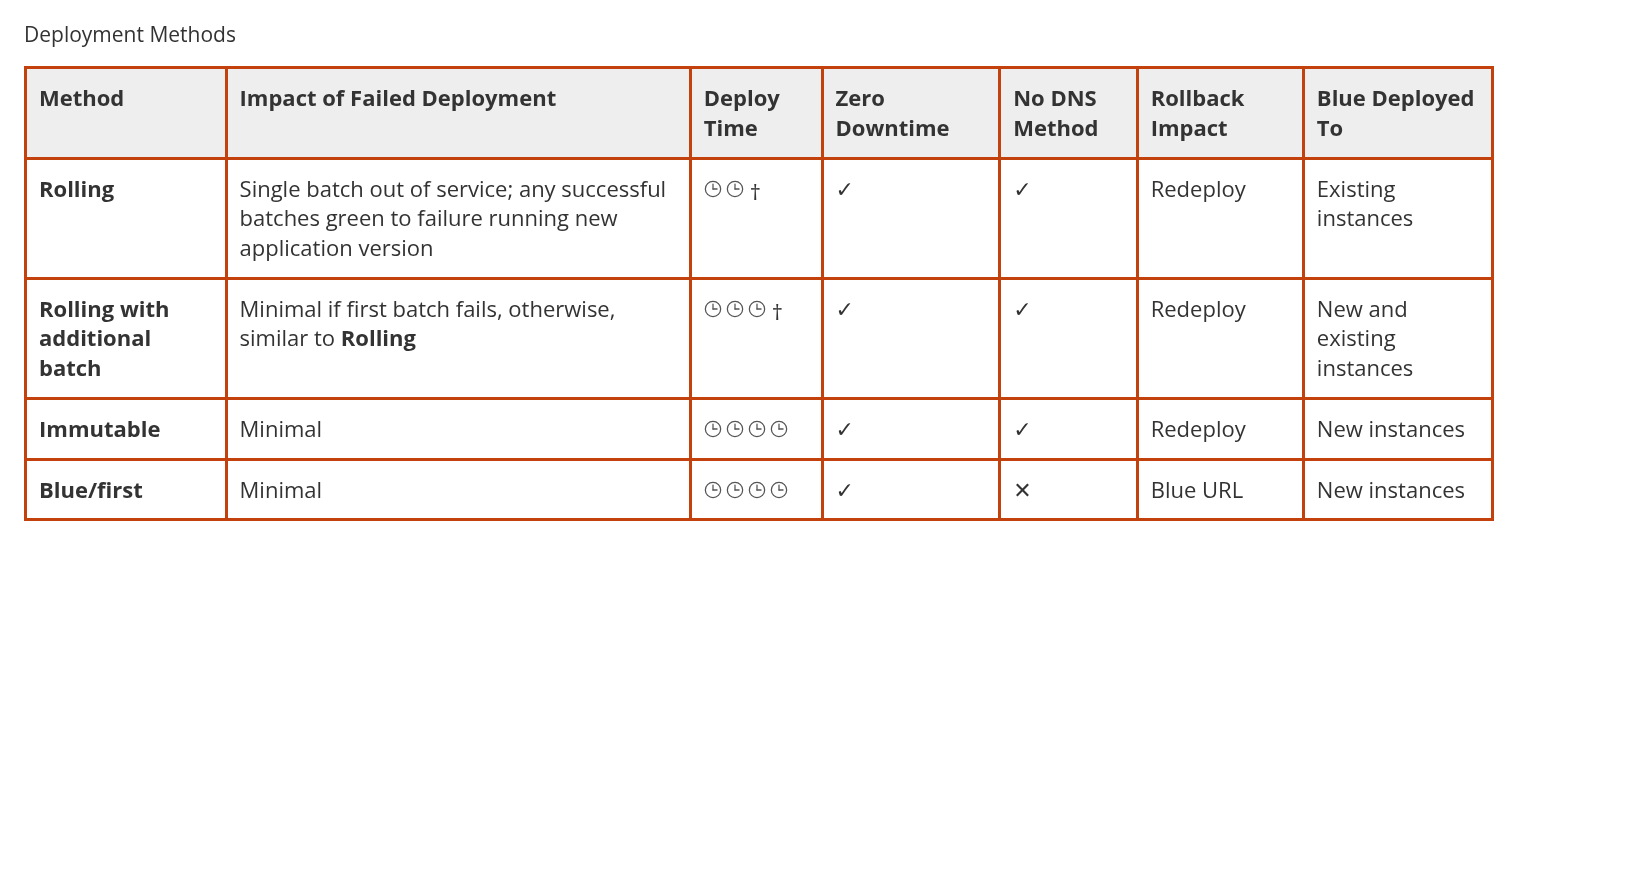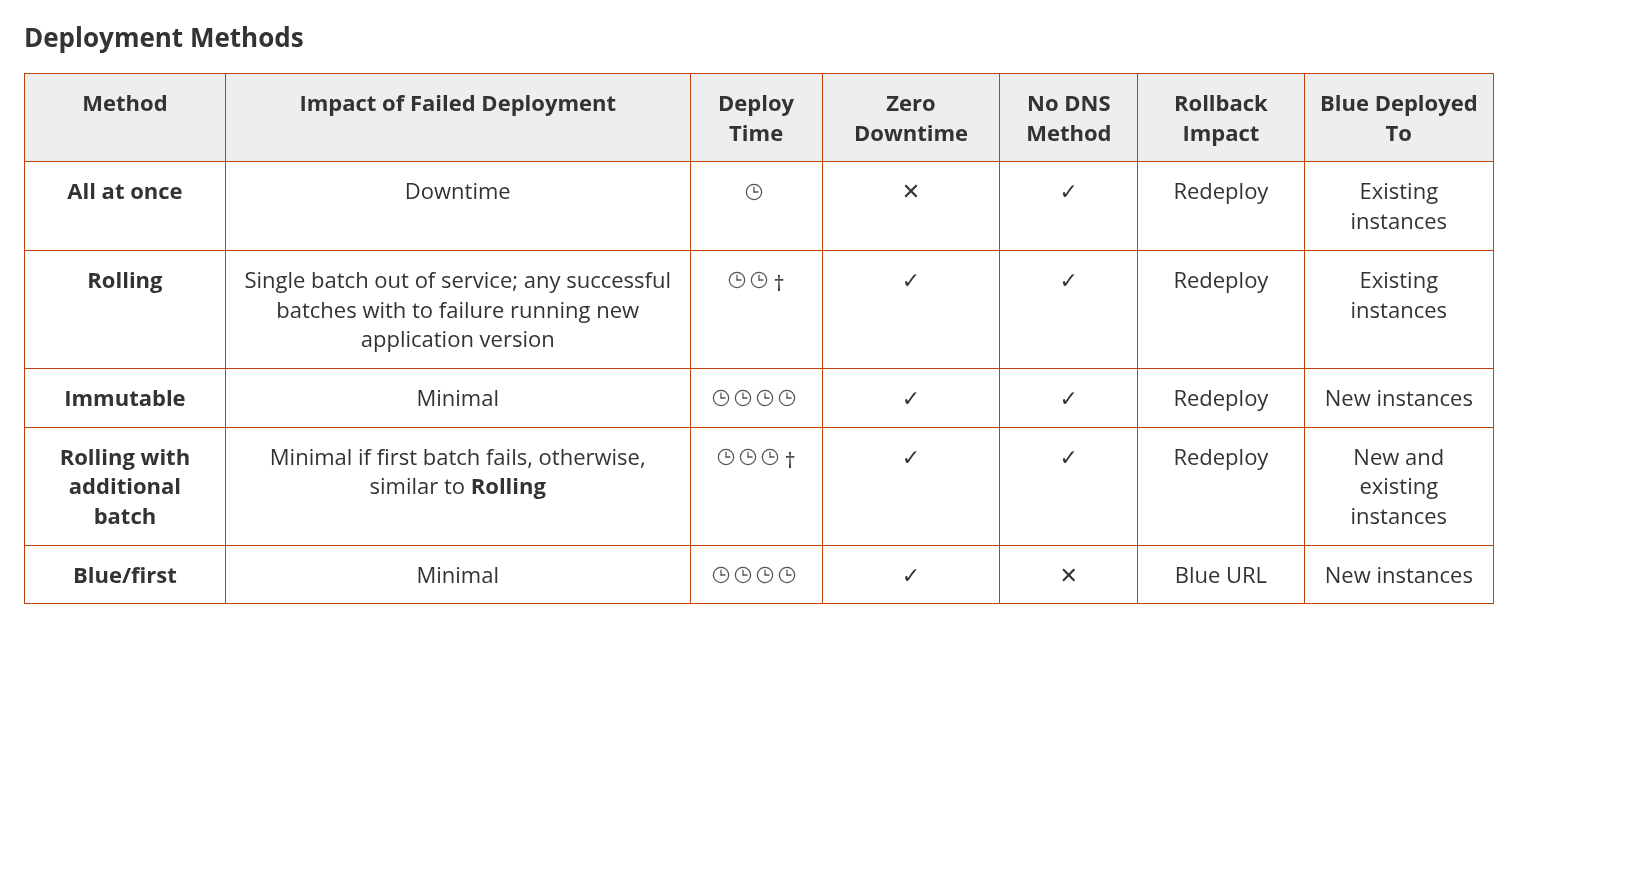--- a/index.html
+++ b/index.html
@@ -9,37 +9,37 @@
   }
   body {
     font-family: "Open Sans", "Helvetica Neue", Helvetica, Arial, sans-serif;
     color: #333333;
     padding: 20px 24px;
     font-size: 22px;
     line-height: 1.35;
     -webkit-font-smoothing: antialiased;
   }
   h3.title {
-    font-size: 26px;
-    font-weight: 700;
+    font-size: 21px;
+    font-weight: 400;
     color: #333333;
     margin: 0 0 18px 0;
   }
   table.deploy {
     border-collapse: collapse;
     table-layout: fixed;
     width: 1470px;
     border: 1px solid #d9d9d9;
   }
   table.deploy th,
   table.deploy td {
-    border: 1px solid #c2410c;
+    border: 3px solid #c2410c;
     padding: 14px 12px;
     vertical-align: top;
-    text-align: center;
+    text-align: left;
     font-size: 22px;
   }
   table.deploy th {
     background: #eeeeee;
     font-weight: 700;
   }
   td.method-name {
     font-weight: 700;
   }
   .clock-icon {
@@ -95,48 +95,56 @@
       <th>Impact of Failed Deployment</th>
       <th>Deploy Time</th>
       <th>Zero Downtime</th>
       <th>No DNS Method</th>
       <th>Rollback Impact</th>
       <th>Blue Deployed To</th>
     </tr>
   </thead>
   <tbody id="rows">
       <tr>
-        <td class="method-name">All at once</td>
-        <td>Downtime</td>
-        <td class="deploy-time"><span class="clock-icon"><svg width="18" height="18" viewBox="0 0 20 20">
-              <circle cx="10" cy="10" r="8.5" fill="none" stroke="#555" stroke-width="1.4"></circle>
-              <line x1="10" y1="10" x2="10" y2="4.5" stroke="#555" stroke-width="1.4" stroke-linecap="round"></line>
-              <line x1="10" y1="10" x2="14.5" y2="10" stroke="#555" stroke-width="1.4" stroke-linecap="round"></line>
-            </svg></span></td>
-        <td><span class="xmark">✕</span></td>
-        <td><span class="checkmark">✓</span></td>
-        <td>Redeploy</td>
-        <td>Existing instances</td>
-      </tr>
-      <tr>
         <td class="method-name">Rolling</td>
-        <td>Single batch out of service; any successful batches with to failure running new application version</td>
+        <td>Single batch out of service; any successful batches green to failure running new application version</td>
         <td class="deploy-time"><span class="clock-icon"><svg width="18" height="18" viewBox="0 0 20 20">
               <circle cx="10" cy="10" r="8.5" fill="none" stroke="#555" stroke-width="1.4"></circle>
               <line x1="10" y1="10" x2="10" y2="4.5" stroke="#555" stroke-width="1.4" stroke-linecap="round"></line>
               <line x1="10" y1="10" x2="14.5" y2="10" stroke="#555" stroke-width="1.4" stroke-linecap="round"></line>
             </svg></span><span class="clock-icon"><svg width="18" height="18" viewBox="0 0 20 20">
               <circle cx="10" cy="10" r="8.5" fill="none" stroke="#555" stroke-width="1.4"></circle>
               <line x1="10" y1="10" x2="10" y2="4.5" stroke="#555" stroke-width="1.4" stroke-linecap="round"></line>
               <line x1="10" y1="10" x2="14.5" y2="10" stroke="#555" stroke-width="1.4" stroke-linecap="round"></line>
             </svg></span><span class="dagger">†</span></td>
         <td><span class="checkmark">✓</span></td>
         <td><span class="checkmark">✓</span></td>
         <td>Redeploy</td>
         <td>Existing instances</td>
+      </tr>
+      <tr>
+        <td class="method-name">Rolling with additional batch</td>
+        <td>Minimal if first batch fails, otherwise, similar to <span class="bold-inline">Rolling</span></td>
+        <td class="deploy-time"><span class="clock-icon"><svg width="18" height="18" viewBox="0 0 20 20">
+              <circle cx="10" cy="10" r="8.5" fill="none" stroke="#555" stroke-width="1.4"></circle>
+              <line x1="10" y1="10" x2="10" y2="4.5" stroke="#555" stroke-width="1.4" stroke-linecap="round"></line>
+              <line x1="10" y1="10" x2="14.5" y2="10" stroke="#555" stroke-width="1.4" stroke-linecap="round"></line>
+            </svg></span><span class="clock-icon"><svg width="18" height="18" viewBox="0 0 20 20">
+              <circle cx="10" cy="10" r="8.5" fill="none" stroke="#555" stroke-width="1.4"></circle>
+              <line x1="10" y1="10" x2="10" y2="4.5" stroke="#555" stroke-width="1.4" stroke-linecap="round"></line>
+              <line x1="10" y1="10" x2="14.5" y2="10" stroke="#555" stroke-width="1.4" stroke-linecap="round"></line>
+            </svg></span><span class="clock-icon"><svg width="18" height="18" viewBox="0 0 20 20">
+              <circle cx="10" cy="10" r="8.5" fill="none" stroke="#555" stroke-width="1.4"></circle>
+              <line x1="10" y1="10" x2="10" y2="4.5" stroke="#555" stroke-width="1.4" stroke-linecap="round"></line>
+              <line x1="10" y1="10" x2="14.5" y2="10" stroke="#555" stroke-width="1.4" stroke-linecap="round"></line>
+            </svg></span><span class="dagger">†</span></td>
+        <td><span class="checkmark">✓</span></td>
+        <td><span class="checkmark">✓</span></td>
+        <td>Redeploy</td>
+        <td>New and existing instances</td>
       </tr>
       <tr>
         <td class="method-name">Immutable</td>
         <td>Minimal</td>
         <td class="deploy-time"><span class="clock-icon"><svg width="18" height="18" viewBox="0 0 20 20">
               <circle cx="10" cy="10" r="8.5" fill="none" stroke="#555" stroke-width="1.4"></circle>
               <line x1="10" y1="10" x2="10" y2="4.5" stroke="#555" stroke-width="1.4" stroke-linecap="round"></line>
               <line x1="10" y1="10" x2="14.5" y2="10" stroke="#555" stroke-width="1.4" stroke-linecap="round"></line>
             </svg></span><span class="clock-icon"><svg width="18" height="18" viewBox="0 0 20 20">
               <circle cx="10" cy="10" r="8.5" fill="none" stroke="#555" stroke-width="1.4"></circle>
@@ -148,41 +156,20 @@
               <line x1="10" y1="10" x2="14.5" y2="10" stroke="#555" stroke-width="1.4" stroke-linecap="round"></line>
             </svg></span><span class="clock-icon"><svg width="18" height="18" viewBox="0 0 20 20">
               <circle cx="10" cy="10" r="8.5" fill="none" stroke="#555" stroke-width="1.4"></circle>
               <line x1="10" y1="10" x2="10" y2="4.5" stroke="#555" stroke-width="1.4" stroke-linecap="round"></line>
               <line x1="10" y1="10" x2="14.5" y2="10" stroke="#555" stroke-width="1.4" stroke-linecap="round"></line>
             </svg></span></td>
         <td><span class="checkmark">✓</span></td>
         <td><span class="checkmark">✓</span></td>
         <td>Redeploy</td>
         <td>New instances</td>
-      </tr>
-      <tr>
-        <td class="method-name">Rolling with additional batch</td>
-        <td>Minimal if first batch fails, otherwise, similar to <span class="bold-inline">Rolling</span></td>
-        <td class="deploy-time"><span class="clock-icon"><svg width="18" height="18" viewBox="0 0 20 20">
-              <circle cx="10" cy="10" r="8.5" fill="none" stroke="#555" stroke-width="1.4"></circle>
-              <line x1="10" y1="10" x2="10" y2="4.5" stroke="#555" stroke-width="1.4" stroke-linecap="round"></line>
-              <line x1="10" y1="10" x2="14.5" y2="10" stroke="#555" stroke-width="1.4" stroke-linecap="round"></line>
-            </svg></span><span class="clock-icon"><svg width="18" height="18" viewBox="0 0 20 20">
-              <circle cx="10" cy="10" r="8.5" fill="none" stroke="#555" stroke-width="1.4"></circle>
-              <line x1="10" y1="10" x2="10" y2="4.5" stroke="#555" stroke-width="1.4" stroke-linecap="round"></line>
-              <line x1="10" y1="10" x2="14.5" y2="10" stroke="#555" stroke-width="1.4" stroke-linecap="round"></line>
-            </svg></span><span class="clock-icon"><svg width="18" height="18" viewBox="0 0 20 20">
-              <circle cx="10" cy="10" r="8.5" fill="none" stroke="#555" stroke-width="1.4"></circle>
-              <line x1="10" y1="10" x2="10" y2="4.5" stroke="#555" stroke-width="1.4" stroke-linecap="round"></line>
-              <line x1="10" y1="10" x2="14.5" y2="10" stroke="#555" stroke-width="1.4" stroke-linecap="round"></line>
-            </svg></span><span class="dagger">†</span></td>
-        <td><span class="checkmark">✓</span></td>
-        <td><span class="checkmark">✓</span></td>
-        <td>Redeploy</td>
-        <td>New and existing instances</td>
       </tr>
       <tr>
         <td class="method-name">Blue/first</td>
         <td>Minimal</td>
         <td class="deploy-time"><span class="clock-icon"><svg width="18" height="18" viewBox="0 0 20 20">
               <circle cx="10" cy="10" r="8.5" fill="none" stroke="#555" stroke-width="1.4"></circle>
               <line x1="10" y1="10" x2="10" y2="4.5" stroke="#555" stroke-width="1.4" stroke-linecap="round"></line>
               <line x1="10" y1="10" x2="14.5" y2="10" stroke="#555" stroke-width="1.4" stroke-linecap="round"></line>
             </svg></span><span class="clock-icon"><svg width="18" height="18" viewBox="0 0 20 20">
               <circle cx="10" cy="10" r="8.5" fill="none" stroke="#555" stroke-width="1.4"></circle>

